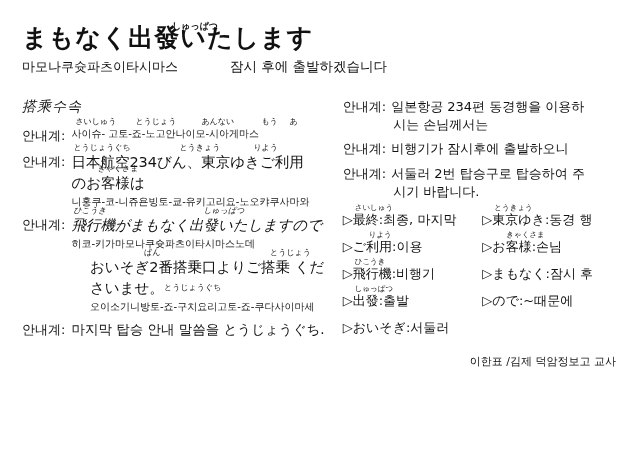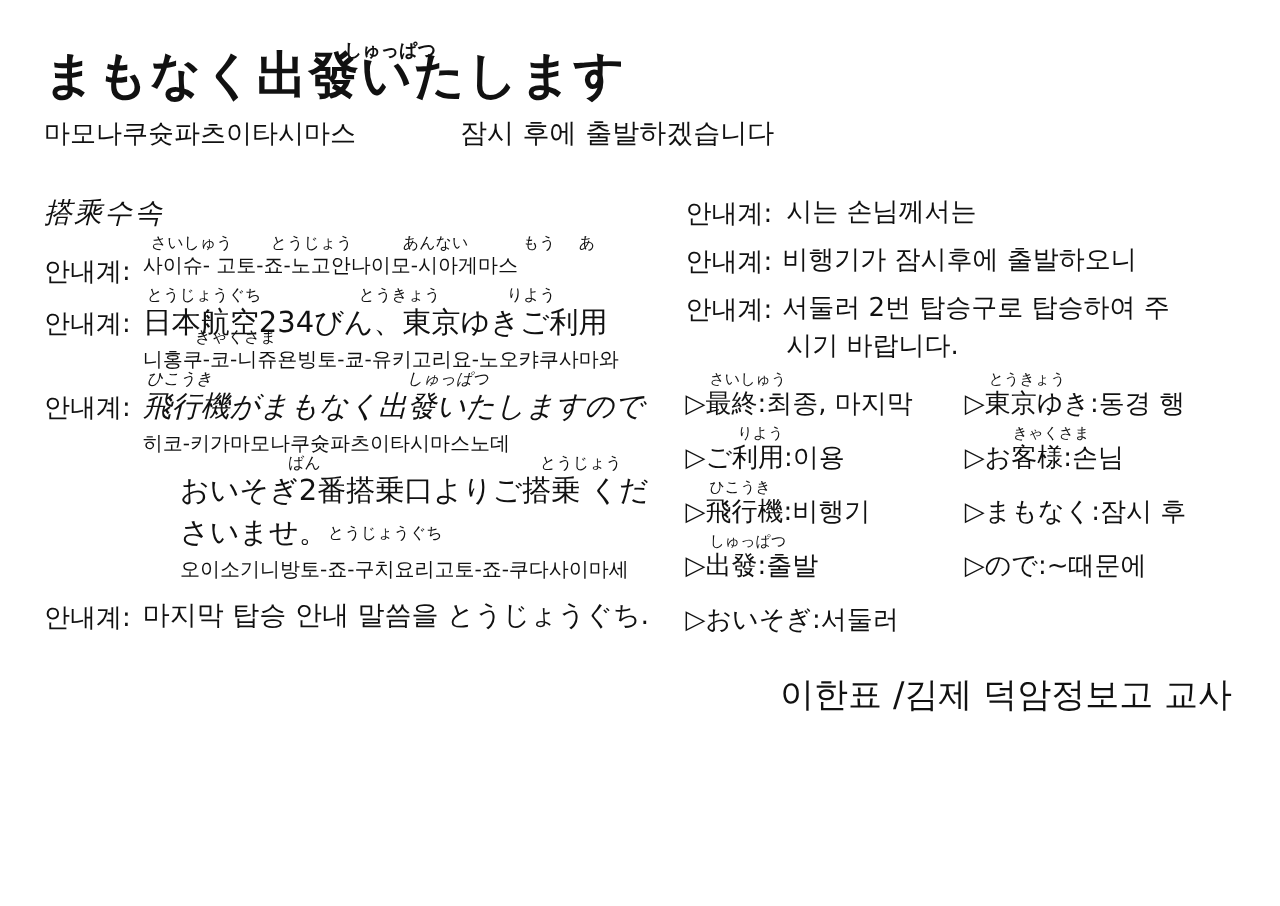--- a/index.html
+++ b/index.html
@@ -168,21 +168,21 @@
     position: absolute;
     font-size: 7.5px;
     top: -8px;
     white-space: nowrap;
   }
 
   .footer-credit {
     margin-top: 8px;
     text-align: right;
     font-family: "DejaVu Sans", sans-serif;
-    font-size: 17px;
+    font-size: 11px;
     padding-right: 6px;
     white-space: nowrap;
   }
 
   .last-line {
     margin-top: 2px;
   }
 </style>
 </head>
 <body>
@@ -223,20 +223,21 @@
       <div class="line">
         <div class="speaker">안내계:</div>
         <div class="content">
           <div class="ja">
             <span>日本航空234びん、東京ゆきご利用</span>
             <span class="rt" style="left:2px;  top:-8px;">とうじょうぐち</span>
             <span class="rt" style="left:108px;top:-8px;">とうきょう</span>
             <span class="rt" style="left:182px;top:-8px;">りよう</span>
           </div>
           <div class="ja">
+            <span>のお客様は</span>
             <span class="rt" style="left:26px; top:-8px;">きゃくさま</span>
           </div>
           <div class="rd">니홍쿠-코-니쥬욘빙토-쿄-유키고리요-노오캬쿠사마와</div>
         </div>
       </div>
 
       <div class="line">
         <div class="speaker">안내계:</div>
         <div class="content">
           <div class="ja italicish">
@@ -268,20 +269,21 @@
         </div>
       </div>
 
     </div>
 
     <div class="col-right">
 
       <div class="rline">
         <div class="sp">안내계:</div>
         <div class="tx">
+          <span>일본항공 234편 동경행을 이용하</span>
           <span class="sub">시는 손님께서는</span>
         </div>
       </div>
 
       <div class="rline">
         <div class="sp">안내계:</div>
         <div class="tx">
           <span>비행기가 잠시후에 출발하오니</span>
         </div>
       </div>

